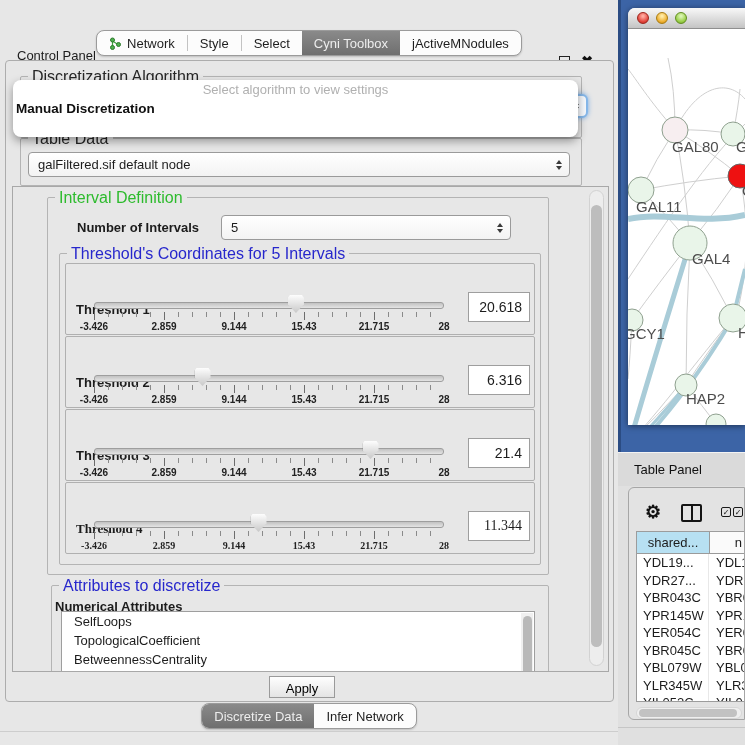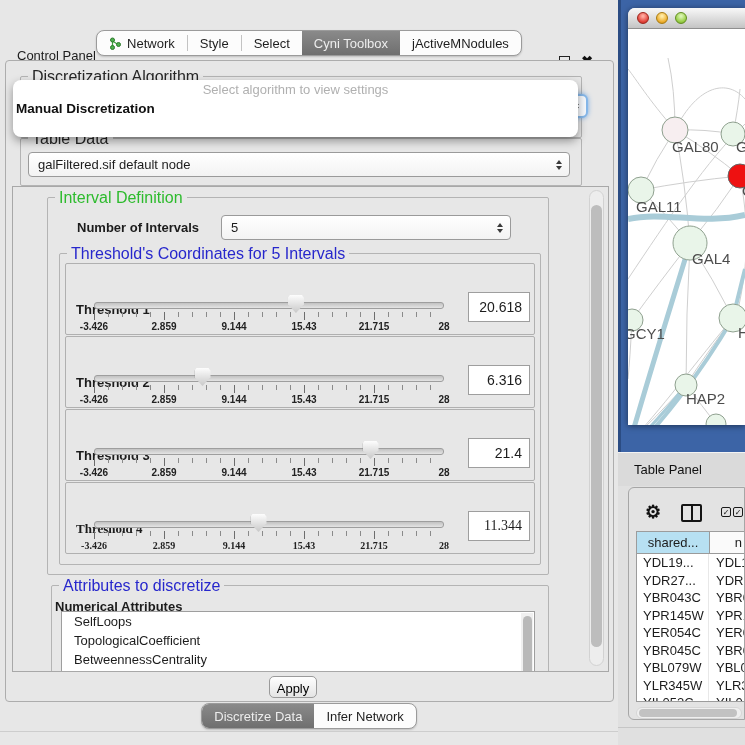--- a/index.html
+++ b/index.html
@@ -88,22 +88,22 @@
              border:1px solid #9e9e9e;font-size:14px;line-height:28px;text-align:right;
              padding-right:7px;box-sizing:border-box;}
 
   .attr-label{position:absolute;font-weight:bold;font-size:13px;}
   .attr-list{position:absolute;background:#fff;border:1px solid #9e9e9e;overflow:hidden;}
   .attr-item{line-height:19px;padding-left:12px;font-size:13px;white-space:nowrap;}
   .mini-scroll{position:absolute;right:1px;top:1px;bottom:1px;width:12px;background:#f0f0f0;}
   .mini-thumb{position:absolute;left:1.5px;top:3px;width:9px;height:80%;border-radius:5px;
               background:#b9b9b9;}
 
-  .apply-btn{position:absolute;left:269px;top:676px;width:48px;height:22px;
-             border:1px solid #9a9a9a;border-radius:5px;
+  .apply-btn{position:absolute;left:269px;top:676px;width:66px;height:22px;
+             border:1px solid #9a9a9a;border-radius:0;
              background:linear-gradient(#fefefe,#e4e4e4);font-size:13px;text-align:center;
              line-height:21px;box-sizing:border-box;}
   .left-bottom-line{position:absolute;left:0;top:731px;width:618px;height:1px;background:#cdcdcd;}
 
   
   .net-icon{width:13px;height:13px;display:inline-block;}
 
   
   .right{position:absolute;left:618px;top:0;width:127px;height:745px;background:#e0e0e0;}
   .blue-area{position:absolute;left:0;top:0;width:127px;height:452px;background:#3c64a6;

